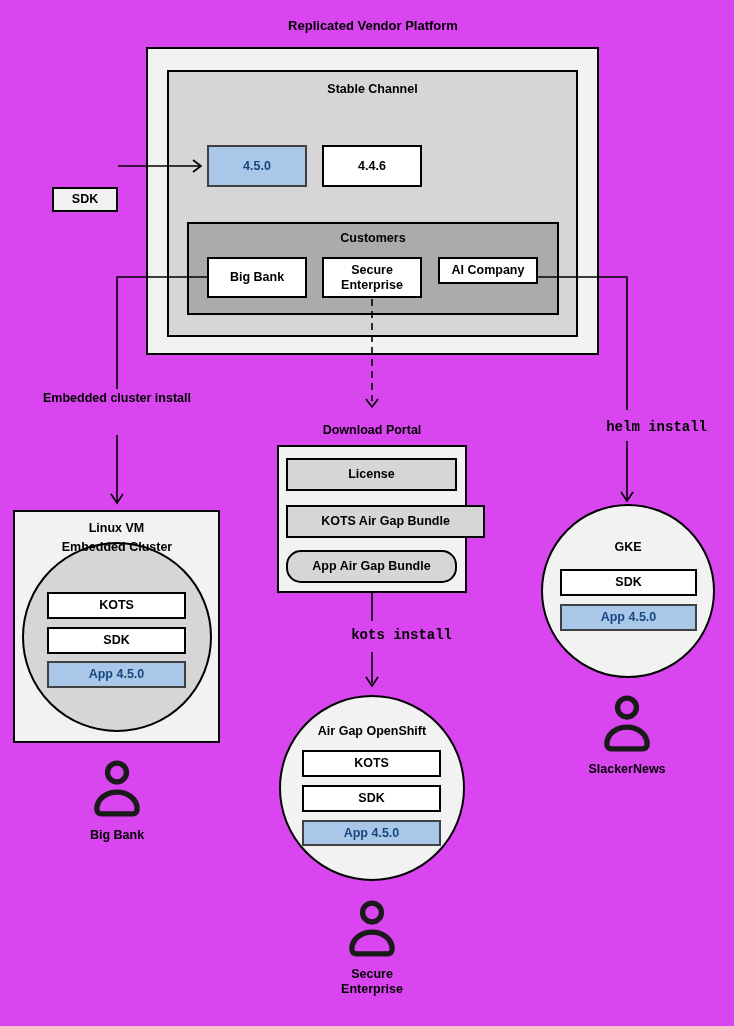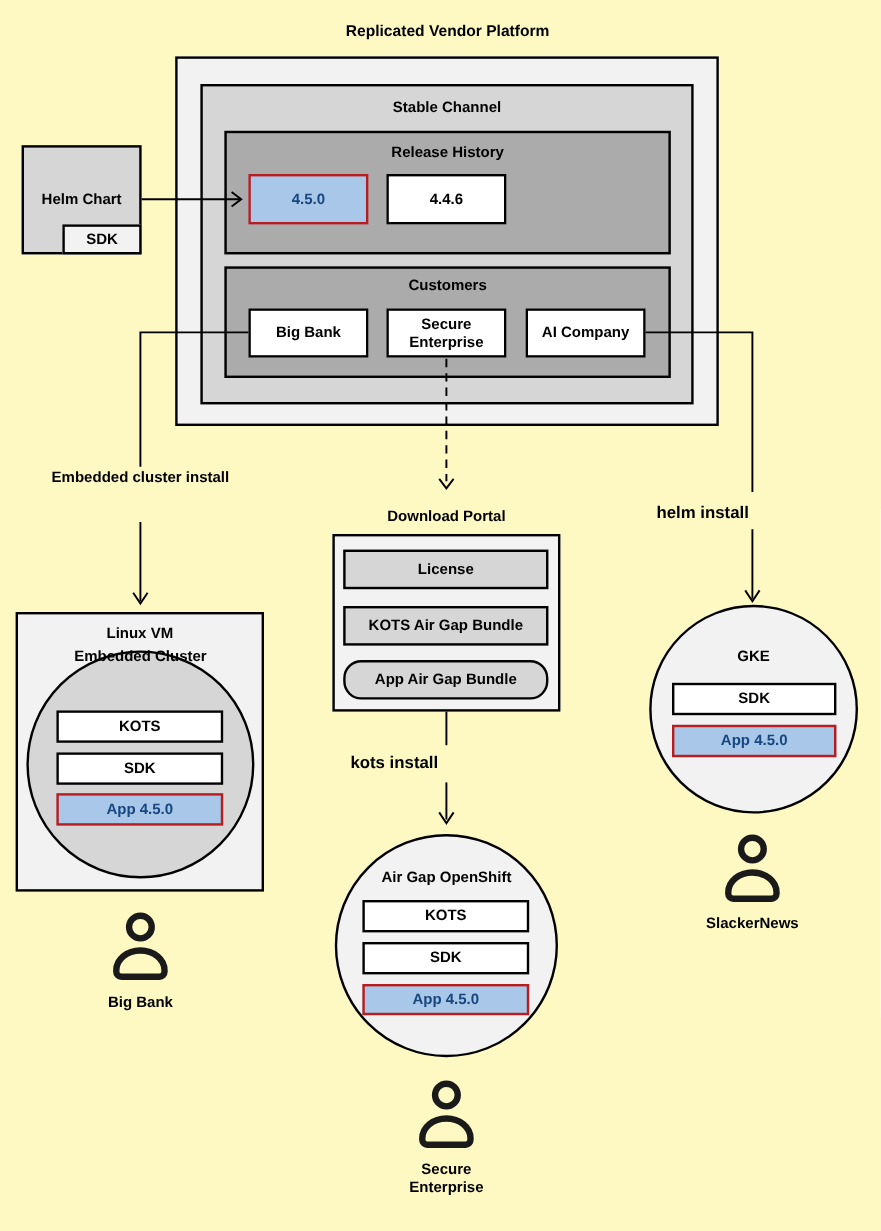--- a/index.html
+++ b/index.html
@@ -1,62 +1,58 @@
 <!DOCTYPE html>
 <html><head>
 <meta charset="utf-8">
 <style>
   html,body{margin:0;padding:0;background:#fff;}
-  .canvas{position:relative;width:734px;height:1026px;background:#fef9c3;overflow:hidden;
+  .canvas{position:relative;width:734px;height:1026px;background:#d946ef;overflow:hidden;
           font-family:"Liberation Sans",sans-serif;color:#000;}
   .abs{position:absolute;box-sizing:border-box;}
   .box{border:2px solid #000;}
   .lbl{font-weight:bold;font-size:12.5px;text-align:center;line-height:1.2;}
   .ctr{display:flex;align-items:center;justify-content:center;}
   .gray-light{background:#f2f2f2;}
   .gray-med{background:#d6d6d6;}
   .gray-dark{background:#ababab;}
   .white{background:#ffffff;}
-  .blue{background:#a9c7e9;border:2px solid #b91c1c;color:#17477e;}
-  .mono{font-family:Liberation Sans, sans-serif;font-weight:bold;font-size:14px;text-align:left;}
+  .blue{background:#a9c7e9;border:2px solid #404040;color:#17477e;}
+  .mono{font-family:Liberation Mono, monospace;font-weight:bold;font-size:14px;text-align:right;}
   .overlay{position:absolute;left:0;top:0;z-index:20;pointer-events:none;}
   .z5{z-index:5}.z6{z-index:6}.z7{z-index:7}.z8{z-index:8}
   .circle{border:2px solid #000;border-radius:50%;}
   .section-title{position:absolute;left:0;right:0;font-weight:bold;font-size:12.5px;text-align:center;}
   .person{stroke:#1a1a1a;stroke-width:4.5;fill:none;stroke-linejoin:round;stroke-linecap:round;}
 </style>
 </head>
 <body>
 
 <div class="canvas">
 
   <div class="abs lbl" style="left:147px;top:18px;width:452px;font-size:13px;">Replicated Vendor Platform</div>
 
   <div class="abs box gray-light z5" style="left:146px;top:47px;width:453px;height:308px;"></div>
 
   <div class="abs box gray-med z6" style="left:167px;top:70px;width:411px;height:267px;">
     <div class="section-title" style="top:10px;">Stable Channel</div>
   </div>
 
-  <div class="abs box gray-dark z7" style="left:187px;top:109px;width:372px;height:103px;">
-    <div class="section-title" style="top:9px;">Release History</div>
-  </div>
 
   <div class="abs box blue ctr lbl z8" style="left:207px;top:145px;width:100px;height:42px;">4.5.0</div>
   <div class="abs box white ctr lbl z8" style="left:322px;top:145px;width:100px;height:42px;">4.4.6</div>
 
   <div class="abs box gray-dark z7" style="left:187px;top:222px;width:372px;height:93px;">
     <div class="section-title" style="top:7px;">Customers</div>
   </div>
 
   <div class="abs box white ctr lbl z8" style="left:207px;top:257px;width:100px;height:41px;">Big Bank</div>
   <div class="abs box white ctr lbl z8" style="left:322px;top:257px;width:100px;height:41px;line-height:1.15;">Secure Enterprise</div>
-  <div class="abs box white ctr lbl z8" style="left:438px;top:257px;width:100px;height:41px;">AI Company</div>
+  <div class="abs box white ctr lbl z8" style="left:438px;top:257px;width:100px;height:27px;">AI Company</div>
 
-  <div class="abs box gray-med ctr lbl z8" style="left:18px;top:121px;width:100px;height:91px;">Helm Chart</div>
   <div class="abs box gray-light ctr lbl z8" style="left:52px;top:187px;width:66px;height:25px;">SDK</div>
 
   <div class="abs lbl" style="left:37px;top:391px;width:160px;">Embedded cluster install</div>
 
   <div class="abs box gray-light z5" style="left:13px;top:510px;width:207px;height:233px;">
     <div class="section-title" style="top:9px;">Linux VM</div>
   </div>
   <div class="abs circle gray-med z6" style="left:22px;top:542px;width:190px;height:190px;"></div>
   <div class="abs lbl z7" style="left:22px;top:540px;width:190px;">Embedded Cluster</div>
   <div class="abs box white ctr lbl z7" style="left:47px;top:592px;width:139px;height:27px;">KOTS</div>
@@ -65,21 +61,21 @@
 
   <svg class="abs z7" style="left:91px;top:760px;" width="52" height="57" viewBox="0 0 44 48">
     <circle class="person" cx="22" cy="10.5" r="8"></circle>
     <path class="person" d="M5 41 A17 14 0 0 1 39 41 V42 A3.5 3.5 0 0 1 35.5 45.5 H8.5 A3.5 3.5 0 0 1 5 42 Z"></path>
   </svg>
   <div class="abs lbl" style="left:57px;top:828px;width:120px;">Big Bank</div>
 
   <div class="abs lbl" style="left:292px;top:423px;width:160px;">Download Portal</div>
   <div class="abs box gray-light z5" style="left:277px;top:445px;width:190px;height:148px;"></div>
   <div class="abs box gray-med ctr lbl z6" style="left:286px;top:458px;width:171px;height:33px;">License</div>
-  <div class="abs box gray-med ctr lbl z6" style="left:286px;top:505px;width:171px;height:33px;">KOTS Air Gap Bundle</div>
+  <div class="abs box gray-med ctr lbl z6" style="left:286px;top:505px;width:199px;height:33px;">KOTS Air Gap Bundle</div>
   <div class="abs box gray-med ctr lbl z6" style="left:286px;top:550px;width:171px;height:33px;border-radius:15px;">App Air Gap Bundle</div>
 
   <div class="abs mono" style="left:292px;top:627px;width:160px;">kots install</div>
 
   <div class="abs circle gray-light z5" style="left:279px;top:695px;width:186px;height:186px;"></div>
   <div class="abs lbl z6" style="left:279px;top:724px;width:186px;">Air Gap OpenShift</div>
   <div class="abs box white ctr lbl z6" style="left:302px;top:750px;width:139px;height:27px;">KOTS</div>
   <div class="abs box white ctr lbl z6" style="left:302px;top:785px;width:139px;height:27px;">SDK</div>
   <div class="abs box blue ctr lbl z6" style="left:302px;top:820px;width:139px;height:26px;">App 4.5.0</div>
 

